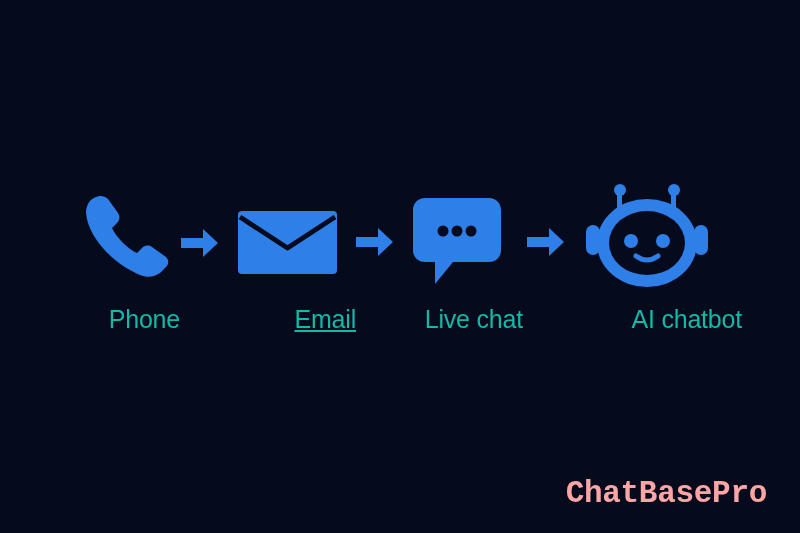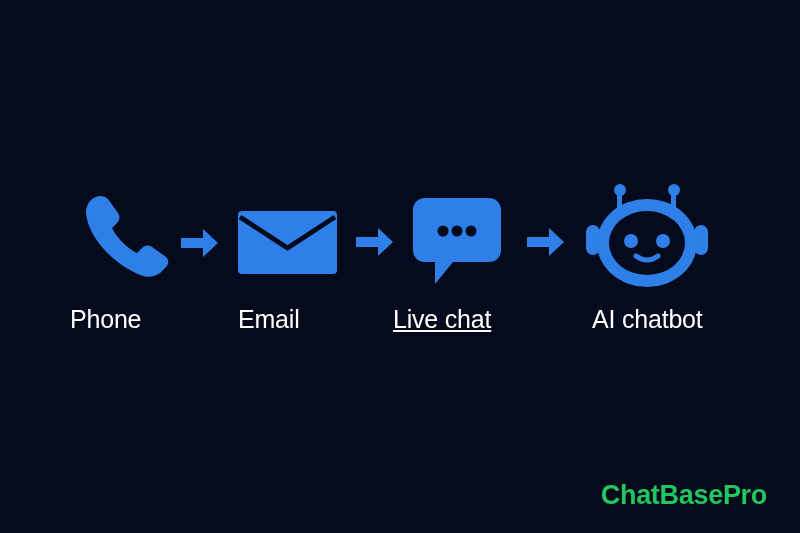--- a/index.html
+++ b/index.html
@@ -1,19 +1,19 @@
 <!DOCTYPE html>
 <html><head>
 <meta charset="utf-8">
 <style>
   html,body{margin:0;padding:0;}
   body{width:800px;height:533px;background:#050b1d;position:relative;overflow:hidden;font-family:"Liberation Sans","DejaVu Sans",sans-serif;}
   .icon{position:absolute;}
-  .label{position:absolute;color:#ffffff;font-size:25px;font-weight:normal;text-align:left;white-space:nowrap;letter-spacing:-0.2px;}
-  .brand{position:absolute;right:33px;bottom:22px;color:#22c55e;font-size:27px;font-weight:bold;letter-spacing:-0.3px;}
+  .label{position:absolute;color:#14b8a6;font-size:25px;font-weight:normal;text-align:right;white-space:nowrap;letter-spacing:-0.2px;}
+  .brand{position:absolute;right:33px;bottom:22px;color:#fca5a5;font-size:31px;font-weight:bold;letter-spacing:-0.3px;font-family:Liberation Mono, monospace;}
 </style>
 </head>
 <body>
 
 <div>
 
   <svg class="icon" style="left:82px;top:195px;" width="90" height="88" viewBox="0 0 90 88">
     <path fill="#2f7fe8" d="M14 2 C8 4 4 10 4 18 C6 42 30 68 58 80 C66 83 72 82 78 78 L84 72 C87 69 87 65 84 62 L70 52 C67 50 63 50 60 53 L55 58 C46 54 34 42 30 33 L35 28 C38 25 38 21 36 18 L26 4 C23 1 18 0 14 2 Z"></path>
   </svg>
 
@@ -49,18 +49,18 @@
     <rect x="0" y="42" width="14" height="30" rx="7" fill="#2f7fe8"></rect>
     <rect x="108" y="42" width="14" height="30" rx="7" fill="#2f7fe8"></rect>
     <ellipse cx="61" cy="60" rx="50" ry="44" fill="#2f7fe8"></ellipse>
     <ellipse cx="61" cy="60" rx="38" ry="32" fill="#050b1d"></ellipse>
     <circle cx="45" cy="58" r="7" fill="#2f7fe8"></circle>
     <circle cx="77" cy="58" r="7" fill="#2f7fe8"></circle>
     <path d="M50 73 Q61 81 72 73" fill="none" stroke="#2f7fe8" stroke-width="5" stroke-linecap="round"></path>
   </svg>
 
   <div class="label" style="left:70px;top:305px;width:110px;">Phone</div>
-  <div class="label" style="left:238px;top:305px;width:110px;">Email</div>
-  <div class="label" style="left:393px;top:305px;width:130px;text-decoration:underline;">Live chat</div>
+  <div class="label" style="left:246px;top:305px;width:110px;text-decoration:underline;">Email</div>
+  <div class="label" style="left:393px;top:305px;width:130px;">Live chat</div>
   <div class="label" style="left:592px;top:305px;width:150px;">AI chatbot</div>
 </div>
 
 <div class="brand">ChatBasePro</div>
 
 </body></html>

